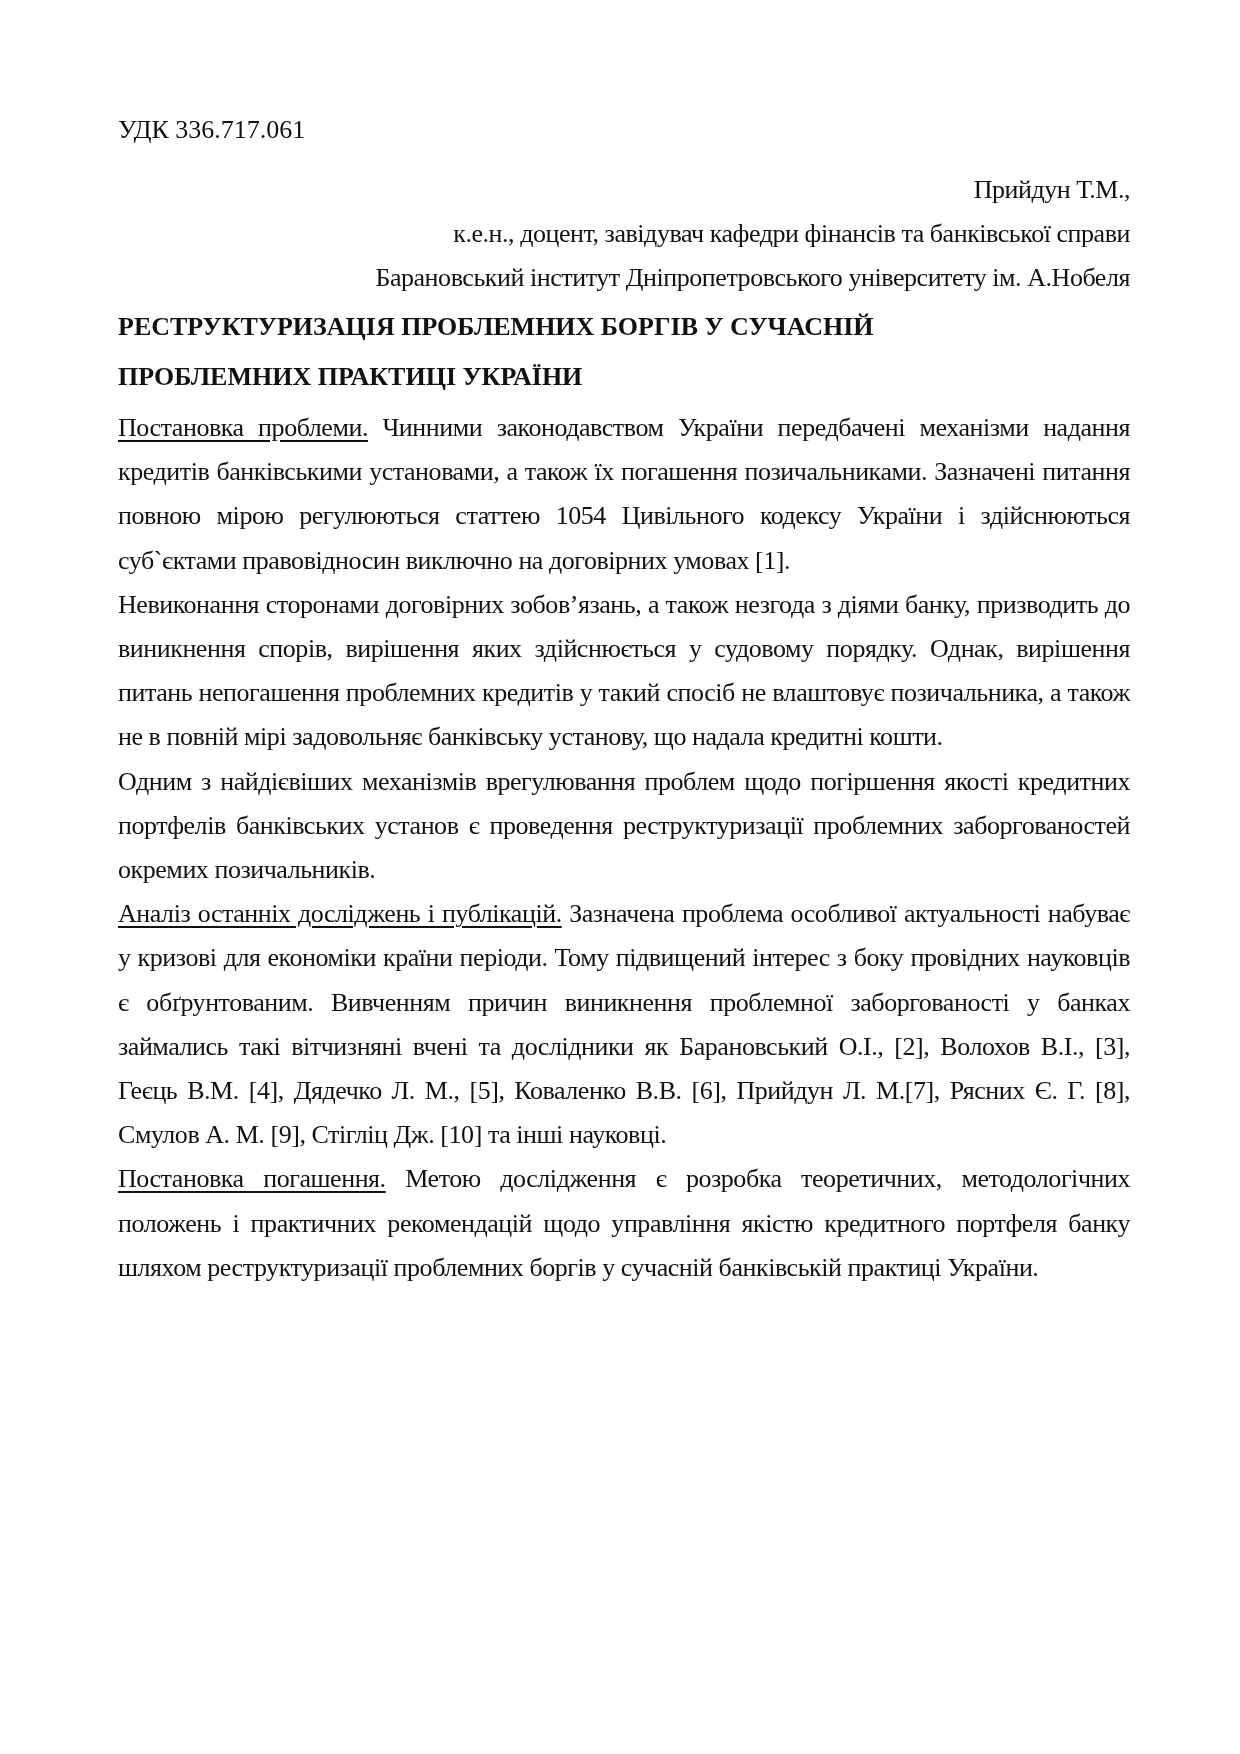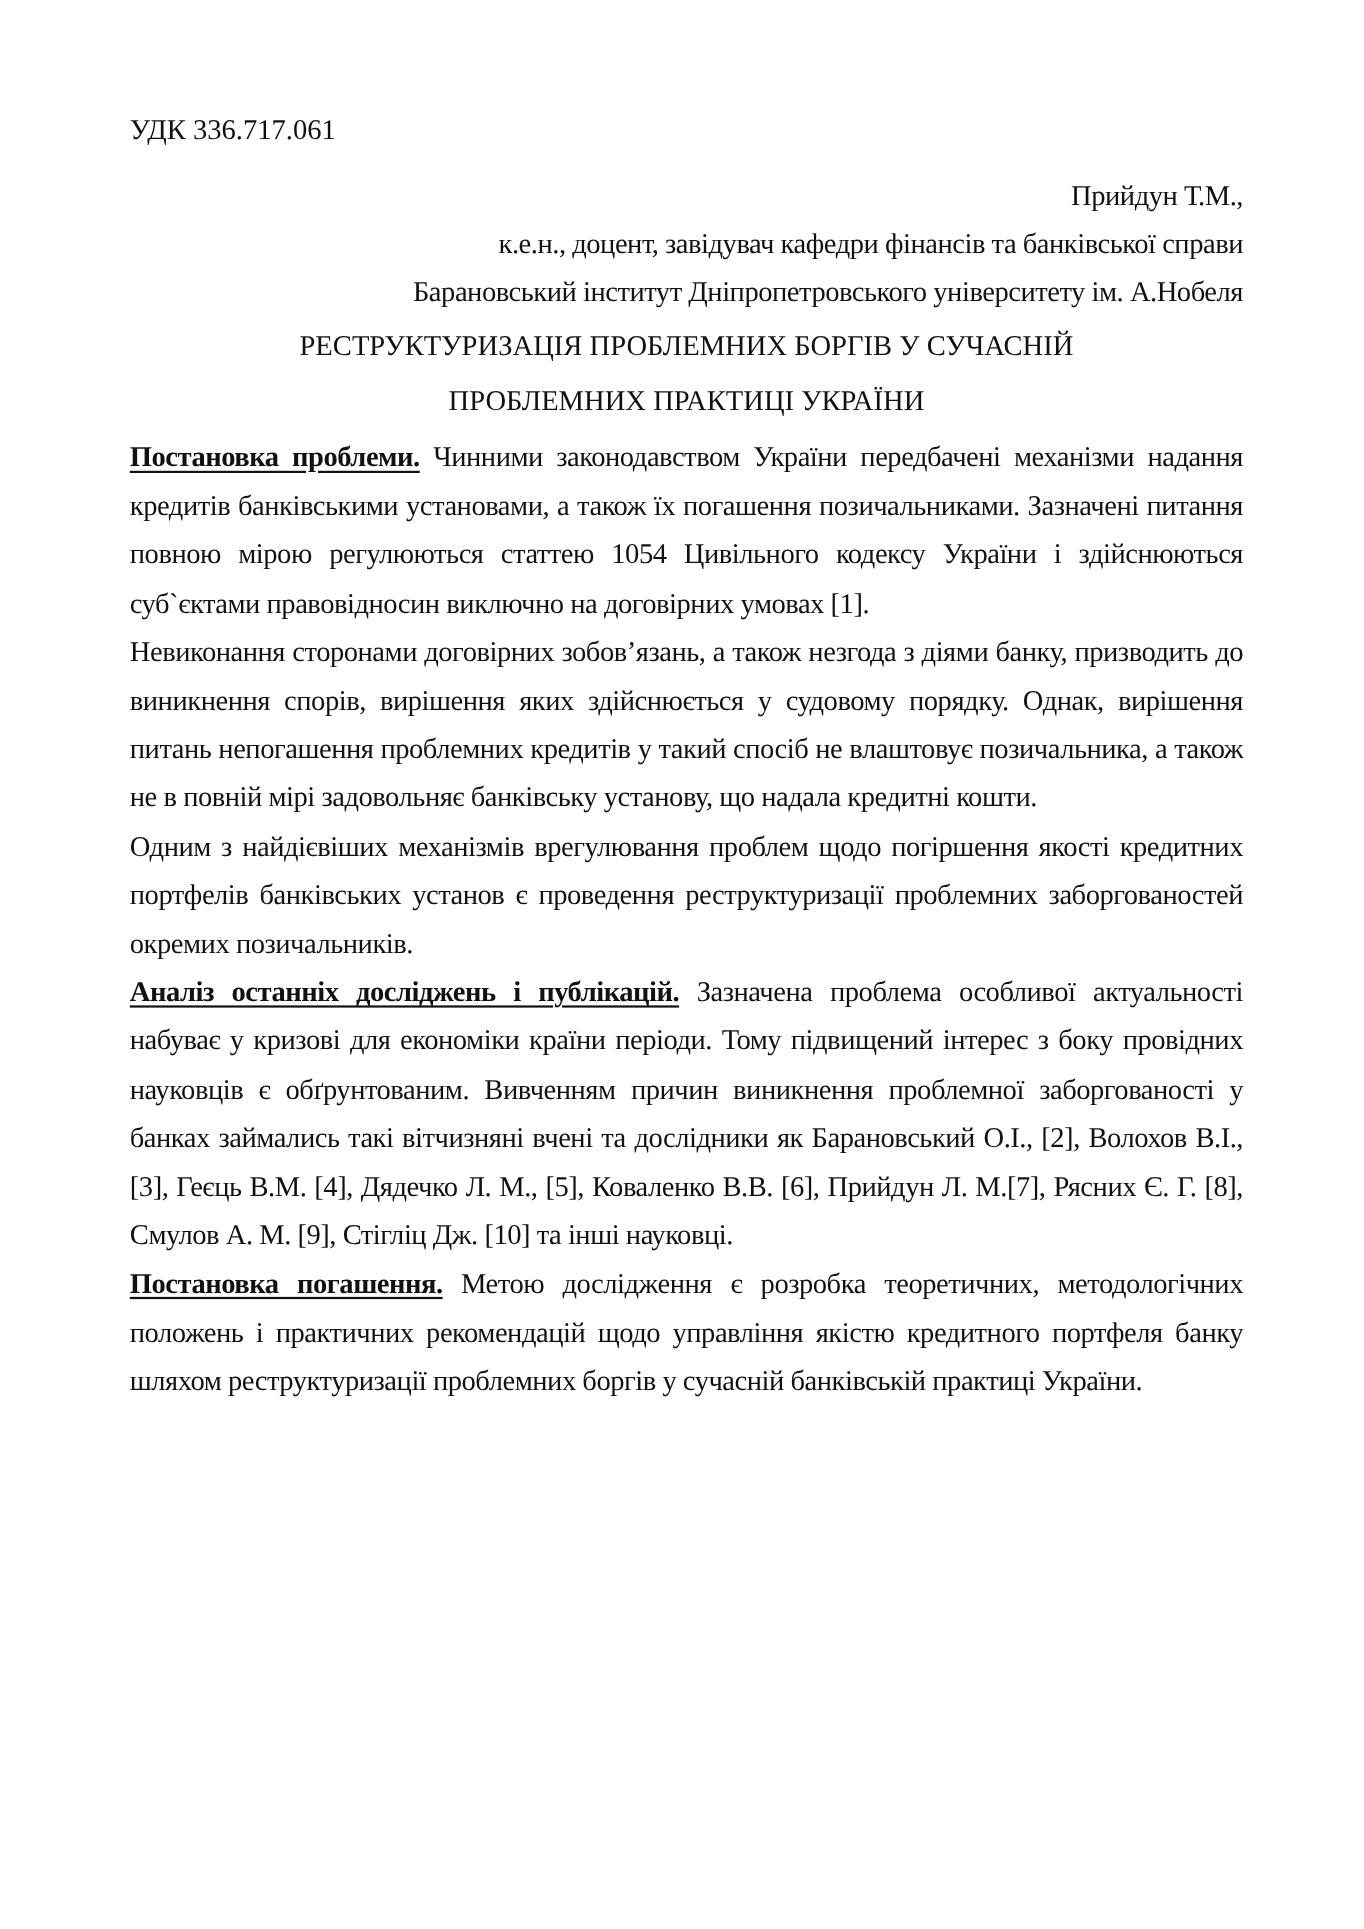--- a/index.html
+++ b/index.html
@@ -11,57 +11,56 @@
       width: 1240px;
       height: 1754px;
       position: relative;
       overflow: hidden;
       font-family: "Liberation Serif", "DejaVu Serif", serif;
       color: #111111;
     }
     .page {
       position: absolute;
       left: 118px;
-      top: 96px;
+      top: 108px;
       width: 1012px;
     }
     .line {
       font-size: 26px;
       line-height: 44px;
       transform-origin: left top;
     }
     .udk {
       text-align: left;
       margin-bottom: 16px;
     }
     .right {
       text-align: right;
     }
     .title {
-      font-weight: normal;
+      font-weight: bold;
       font-size: 26px;
       line-height: 50px;
-      text-align: center;
       letter-spacing: 0;
     }
     .title-block {
       margin-top: 2px;
       margin-bottom: 4px;
     }
     p.para {
       margin: 0;
       font-size: 26px;
       line-height: 44.2px;
       text-align: justify;
       text-justify: inter-word;
       letter-spacing: -0.45px;
       word-spacing: 0px;
     }
     .heading-inline {
-      font-weight: bold;
+      font-weight: normal;
       text-decoration: underline;
       text-decoration-thickness: 2px;
       text-underline-offset: 4px;
     }
     .affil {
       font-size: 26px;
       line-height: 44px;
       letter-spacing: -0.45px;
     }
   </style>

